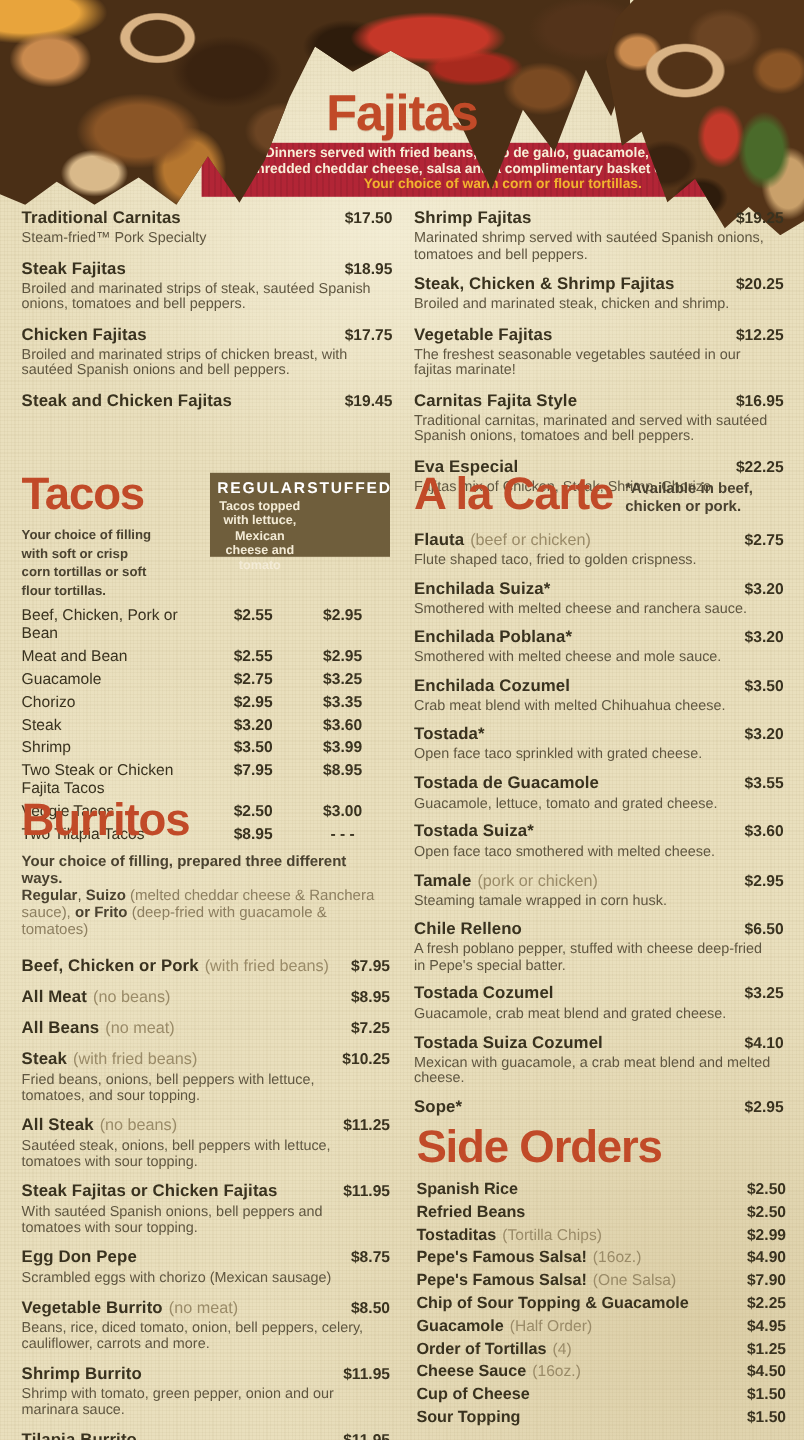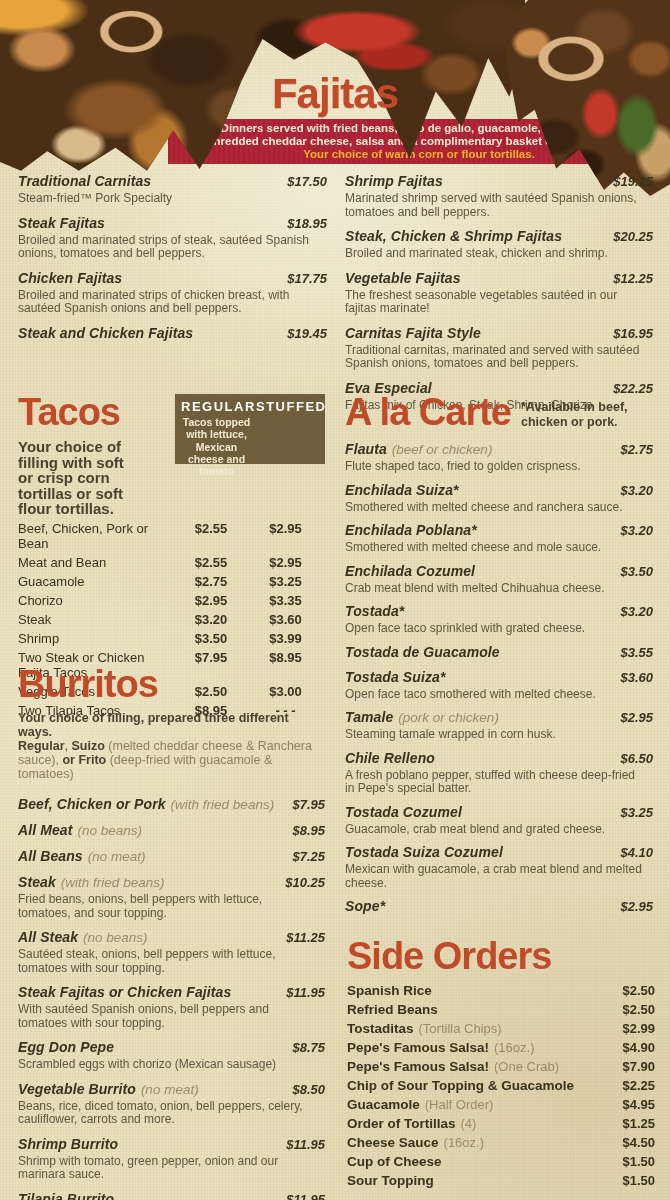--- a/index.html
+++ b/index.html
@@ -54,34 +54,34 @@
   .banner{position:absolute;z-index:1;left:168px;right:0;top:119px;height:45px;
     background:
       repeating-linear-gradient(90deg, rgba(0,0,0,0.07) 0 2px, transparent 2px 5px),
       #b22536;
     text-align:center;padding-top:3px;box-sizing:border-box;}
   .banner span{display:block;font-size:11.5px;font-weight:bold;line-height:13.2px;color:#f8edd6;}
   .banner .yellow{color:#f2b42e;}
   
   .col{position:absolute;z-index:4;}
   .mi{margin-bottom:9px;}
-  .mi-head{display:flex;align-items:flex-end;line-height:17px;font-style:italic;}
+  .mi-head{display:flex;align-items:flex-end;line-height:17px;}
   .mi-name{font-size:14px;font-weight:bold;color:#39321f;letter-spacing:0.1px;}
   .mi-paren{font-size:13.5px;color:#9a8b68;margin-left:5px;white-space:nowrap;}
   .mi-price{font-size:13px;font-weight:bold;color:#39321f;margin-left:auto;padding-left:8px;}
   .mi-desc{font-size:12px;line-height:13.5px;color:#5f5640;margin-top:2px;width:97%;}
   .mi-desc .db{font-weight:bold;color:#4a4230;}
   
   .sec-title{font-size:38px;font-weight:bold;letter-spacing:-1px;color:#c14a28;line-height:40px;margin:0;}
   
   #tacos{left:18px;top:394px;width:307px;}
   .tacos-top{display:flex;gap:48px;}
   .tacos-left{width:158px;}
   .tacos-left .sec-title{margin-bottom:9px;line-height:36px;}
-  .tacos-intro{font-size:15px;line-height:15.5px;color:#4a4230;font-weight:bold;}
+  .tacos-intro{font-size:11px;line-height:15.5px;color:#4a4230;font-weight:bold;}
   .taco-box{margin-left:auto;width:150px;background:#6f5e3c;color:#fff;display:flex;
     padding:6px 4px;box-sizing:border-box;height:70px;}
   .taco-box .tb-col{width:50%;text-align:center;padding:0 2px;}
   .tb-h{font-size:13px;font-weight:bold;letter-spacing:1.5px;line-height:14px;margin-bottom:2px;}
   .tb-s{font-size:10.5px;font-weight:bold;line-height:12.3px;color:#f3ebd6;}
   .taco-rows{margin-top:4px;}
   .trow{display:flex;margin-bottom:4px;}
   .tname{width:158px;font-size:13px;font-weight:normal;color:#39321f;line-height:15px;}
   .tprice{width:70px;text-align:center;font-size:13px;font-weight:bold;color:#39321f;line-height:15px;}
   .tprice:last-child{width:79px;}
@@ -428,20 +428,21 @@
     </div>
     <div class="mi-desc"><span>Open face taco sprinkled with grated cheese.</span></div>
   </div>
 
   <div class="mi">
     <div class="mi-head">
       <span class="mi-name">Tostada de Guacamole</span>
 
       <span class="mi-price">$3.55</span>
     </div>
+    <div class="mi-desc"><span>Guacamole, lettuce, tomato and grated cheese.</span></div>
   </div>
 
   <div class="mi">
     <div class="mi-head">
       <span class="mi-name">Tostada Suiza*</span>
 
       <span class="mi-price">$3.60</span>
     </div>
     <div class="mi-desc"><span>Open face taco smothered with melted cheese.</span></div>
   </div>
@@ -514,21 +515,21 @@
   </div>
 
   <div class="srow">
     <span class="sname">Pepe's Famous Salsa!</span>
     <span class="sparen">(16oz.)</span>
     <span class="sprice">$4.90</span>
   </div>
 
   <div class="srow">
     <span class="sname">Pepe's Famous Salsa!</span>
-    <span class="sparen">(One Crab)</span>
+    <span class="sparen">(One Salsa)</span>
     <span class="sprice">$7.90</span>
   </div>
 
   <div class="srow">
     <span class="sname">Chip of Sour Topping &amp; Guacamole</span>
 
     <span class="sprice">$2.25</span>
   </div>
 
   <div class="srow">

